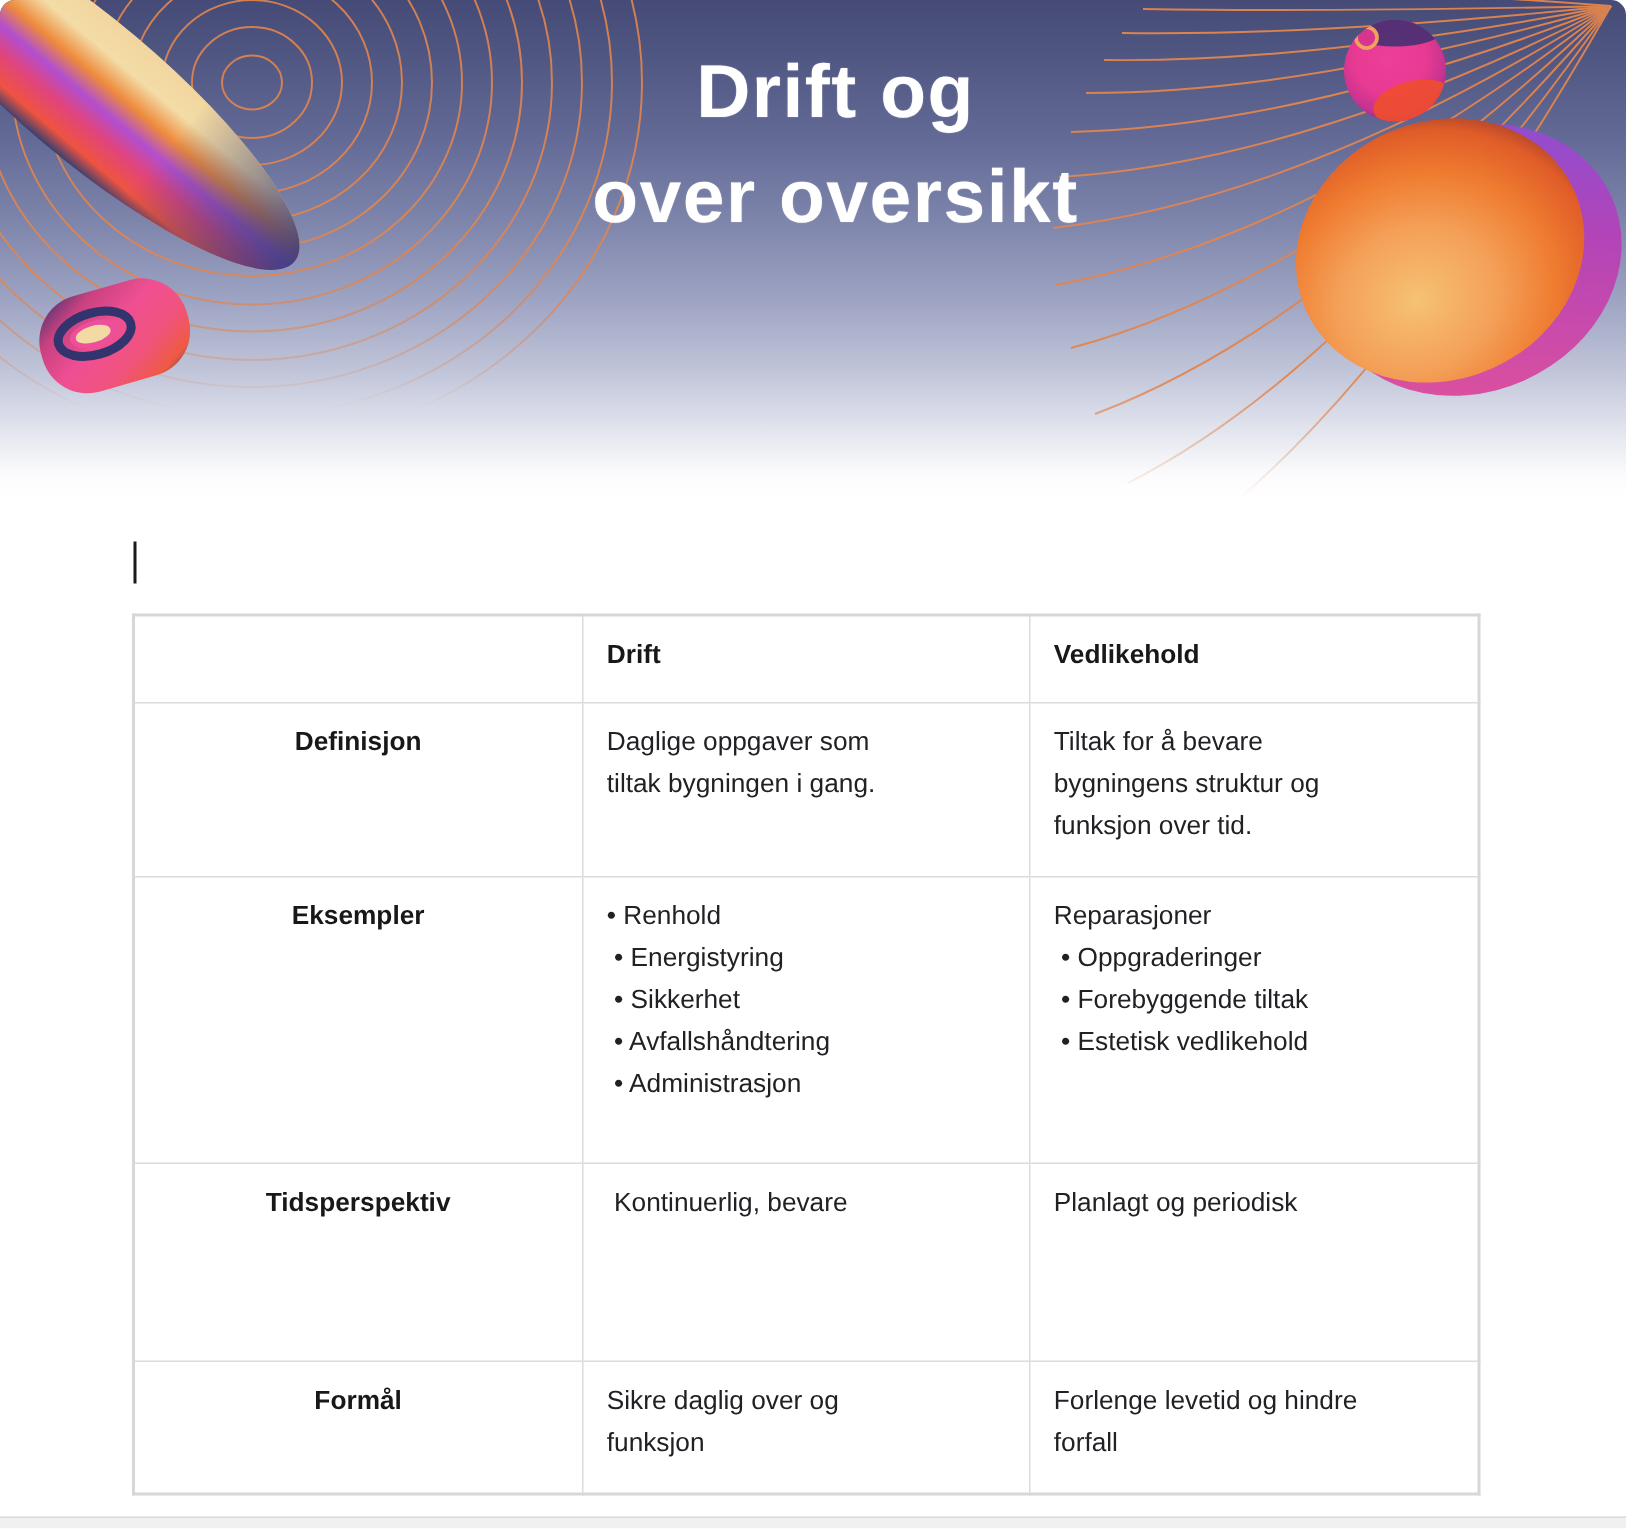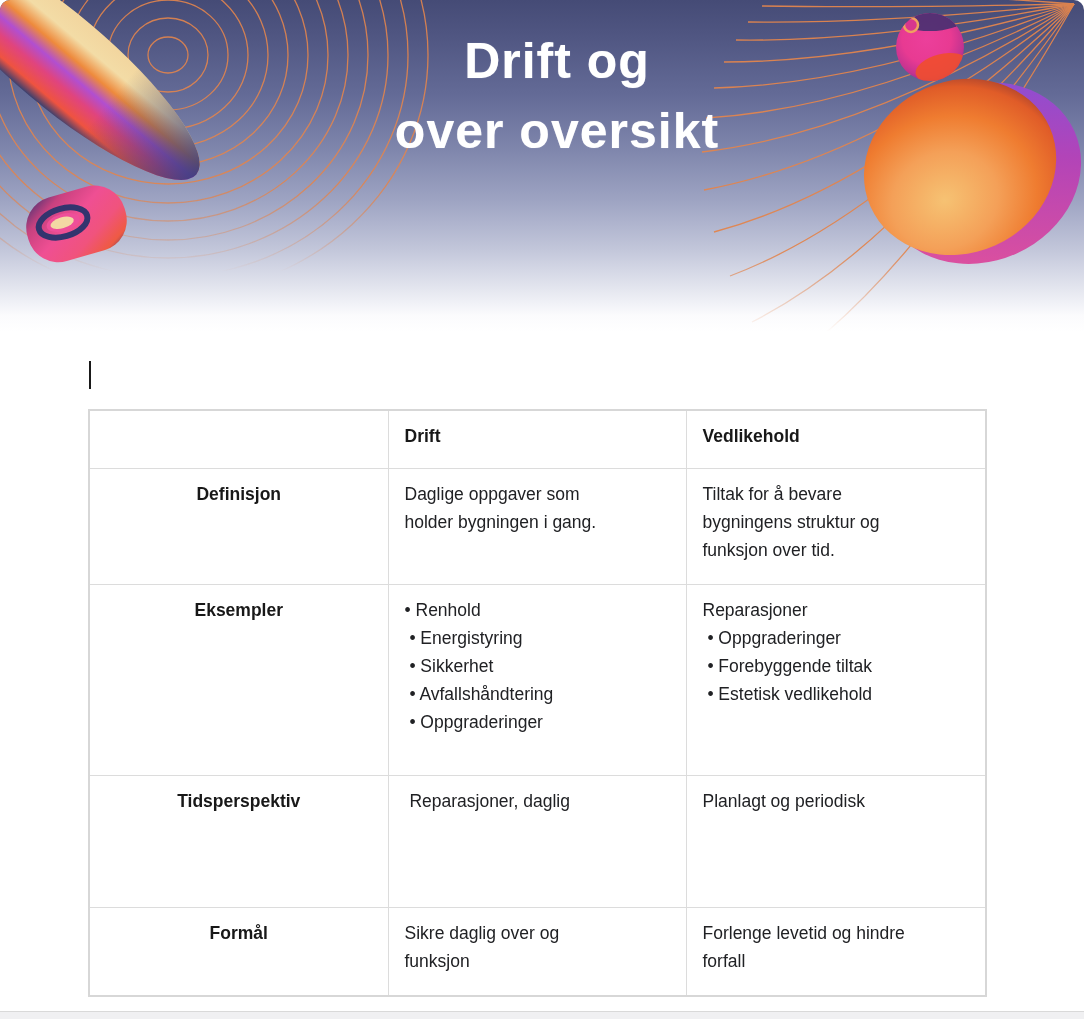--- a/index.html
+++ b/index.html
@@ -207,40 +207,40 @@
     </colgroup>
     <tbody>
         <tr style="height:58px">
       <th></th>
       <th>Drift</th>
       <th>Vedlikehold</th>
     </tr>
     <tr style="height:116px">
       <td class="lbl">Definisjon</td>
       <td>Daglige oppgaver som
-holder bygningen i gang.</td>
+tiltak bygningen i gang.</td>
       <td>Tiltak for å bevare
 bygningens struktur og
 funksjon over tid.</td>
     </tr>
     <tr style="height:191px">
       <td class="lbl">Eksempler</td>
       <td>• Renhold
  • Energistyring
  • Sikkerhet
  • Avfallshåndtering
- • Oppgraderinger</td>
+ • Administrasjon</td>
       <td>Reparasjoner
  • Oppgraderinger
  • Forebyggende tiltak
  • Estetisk vedlikehold</td>
     </tr>
     <tr style="height:132px">
       <td class="lbl">Tidsperspektiv</td>
-      <td> Reparasjoner, daglig</td>
+      <td> Kontinuerlig, bevare</td>
       <td>Planlagt og periodisk</td>
     </tr>
     <tr style="height:89px">
       <td class="lbl">Formål</td>
       <td>Sikre daglig over og
 funksjon</td>
       <td>Forlenge levetid og hindre
 forfall</td>
     </tr>
   </tbody>

